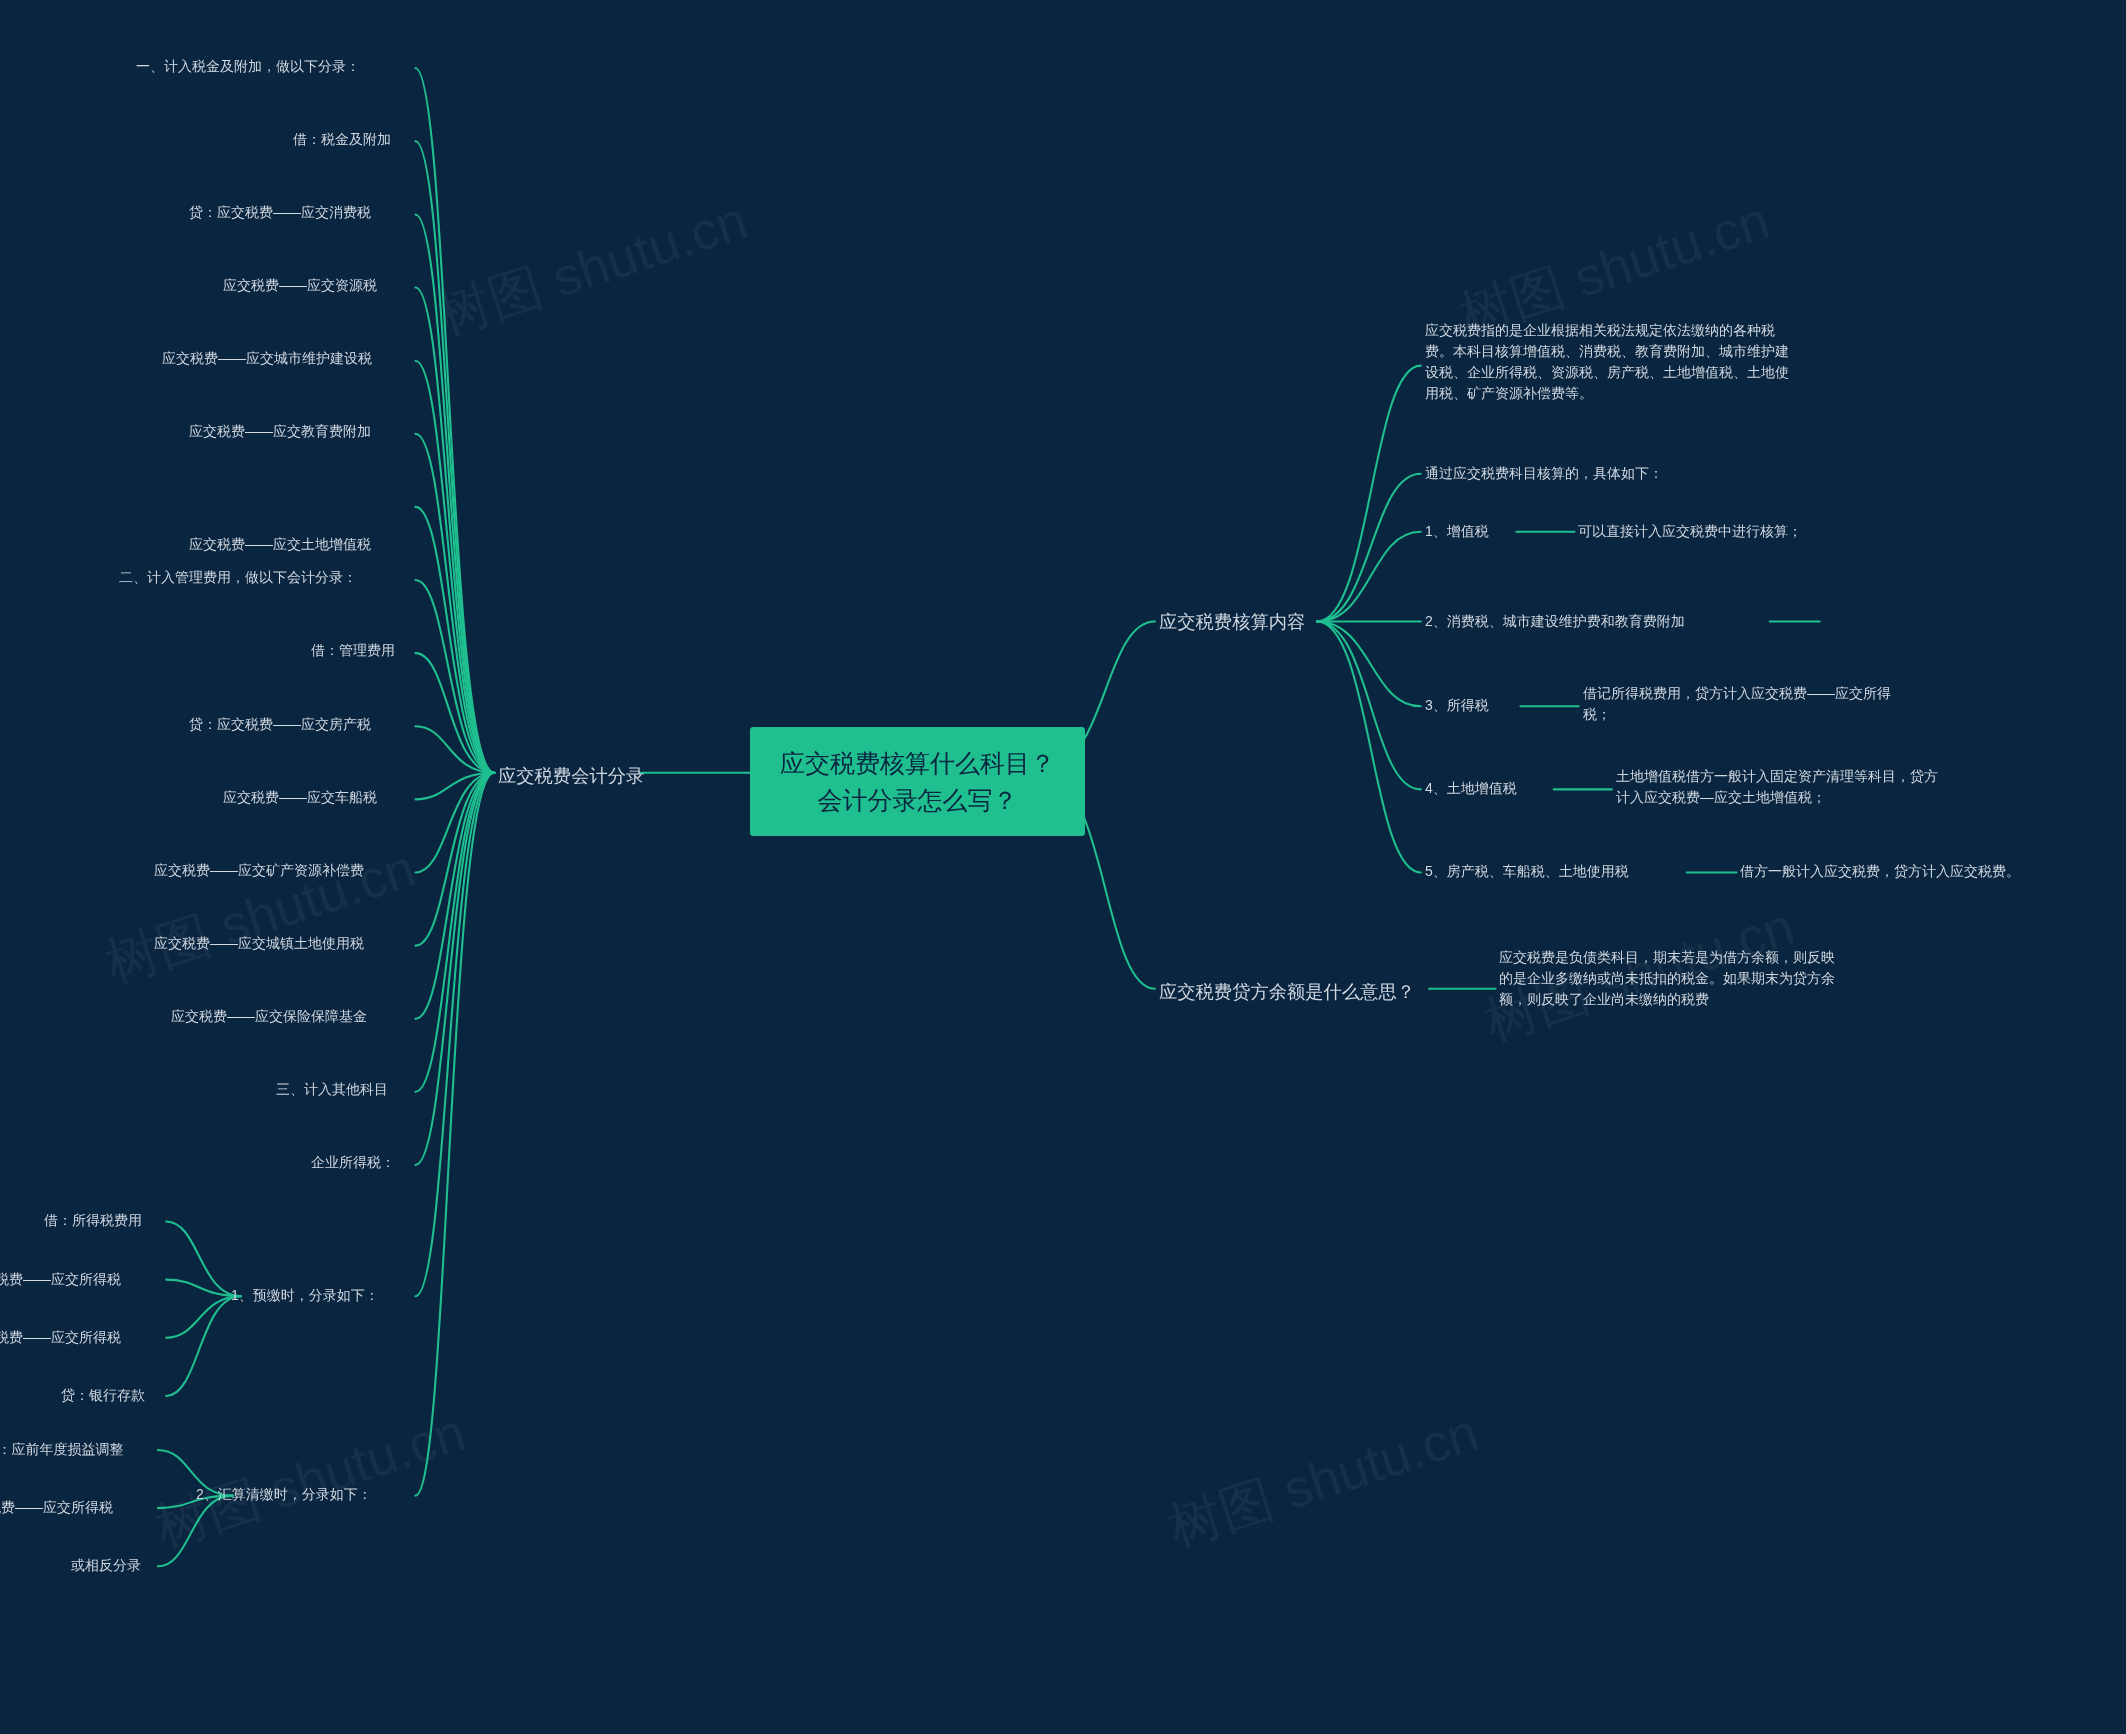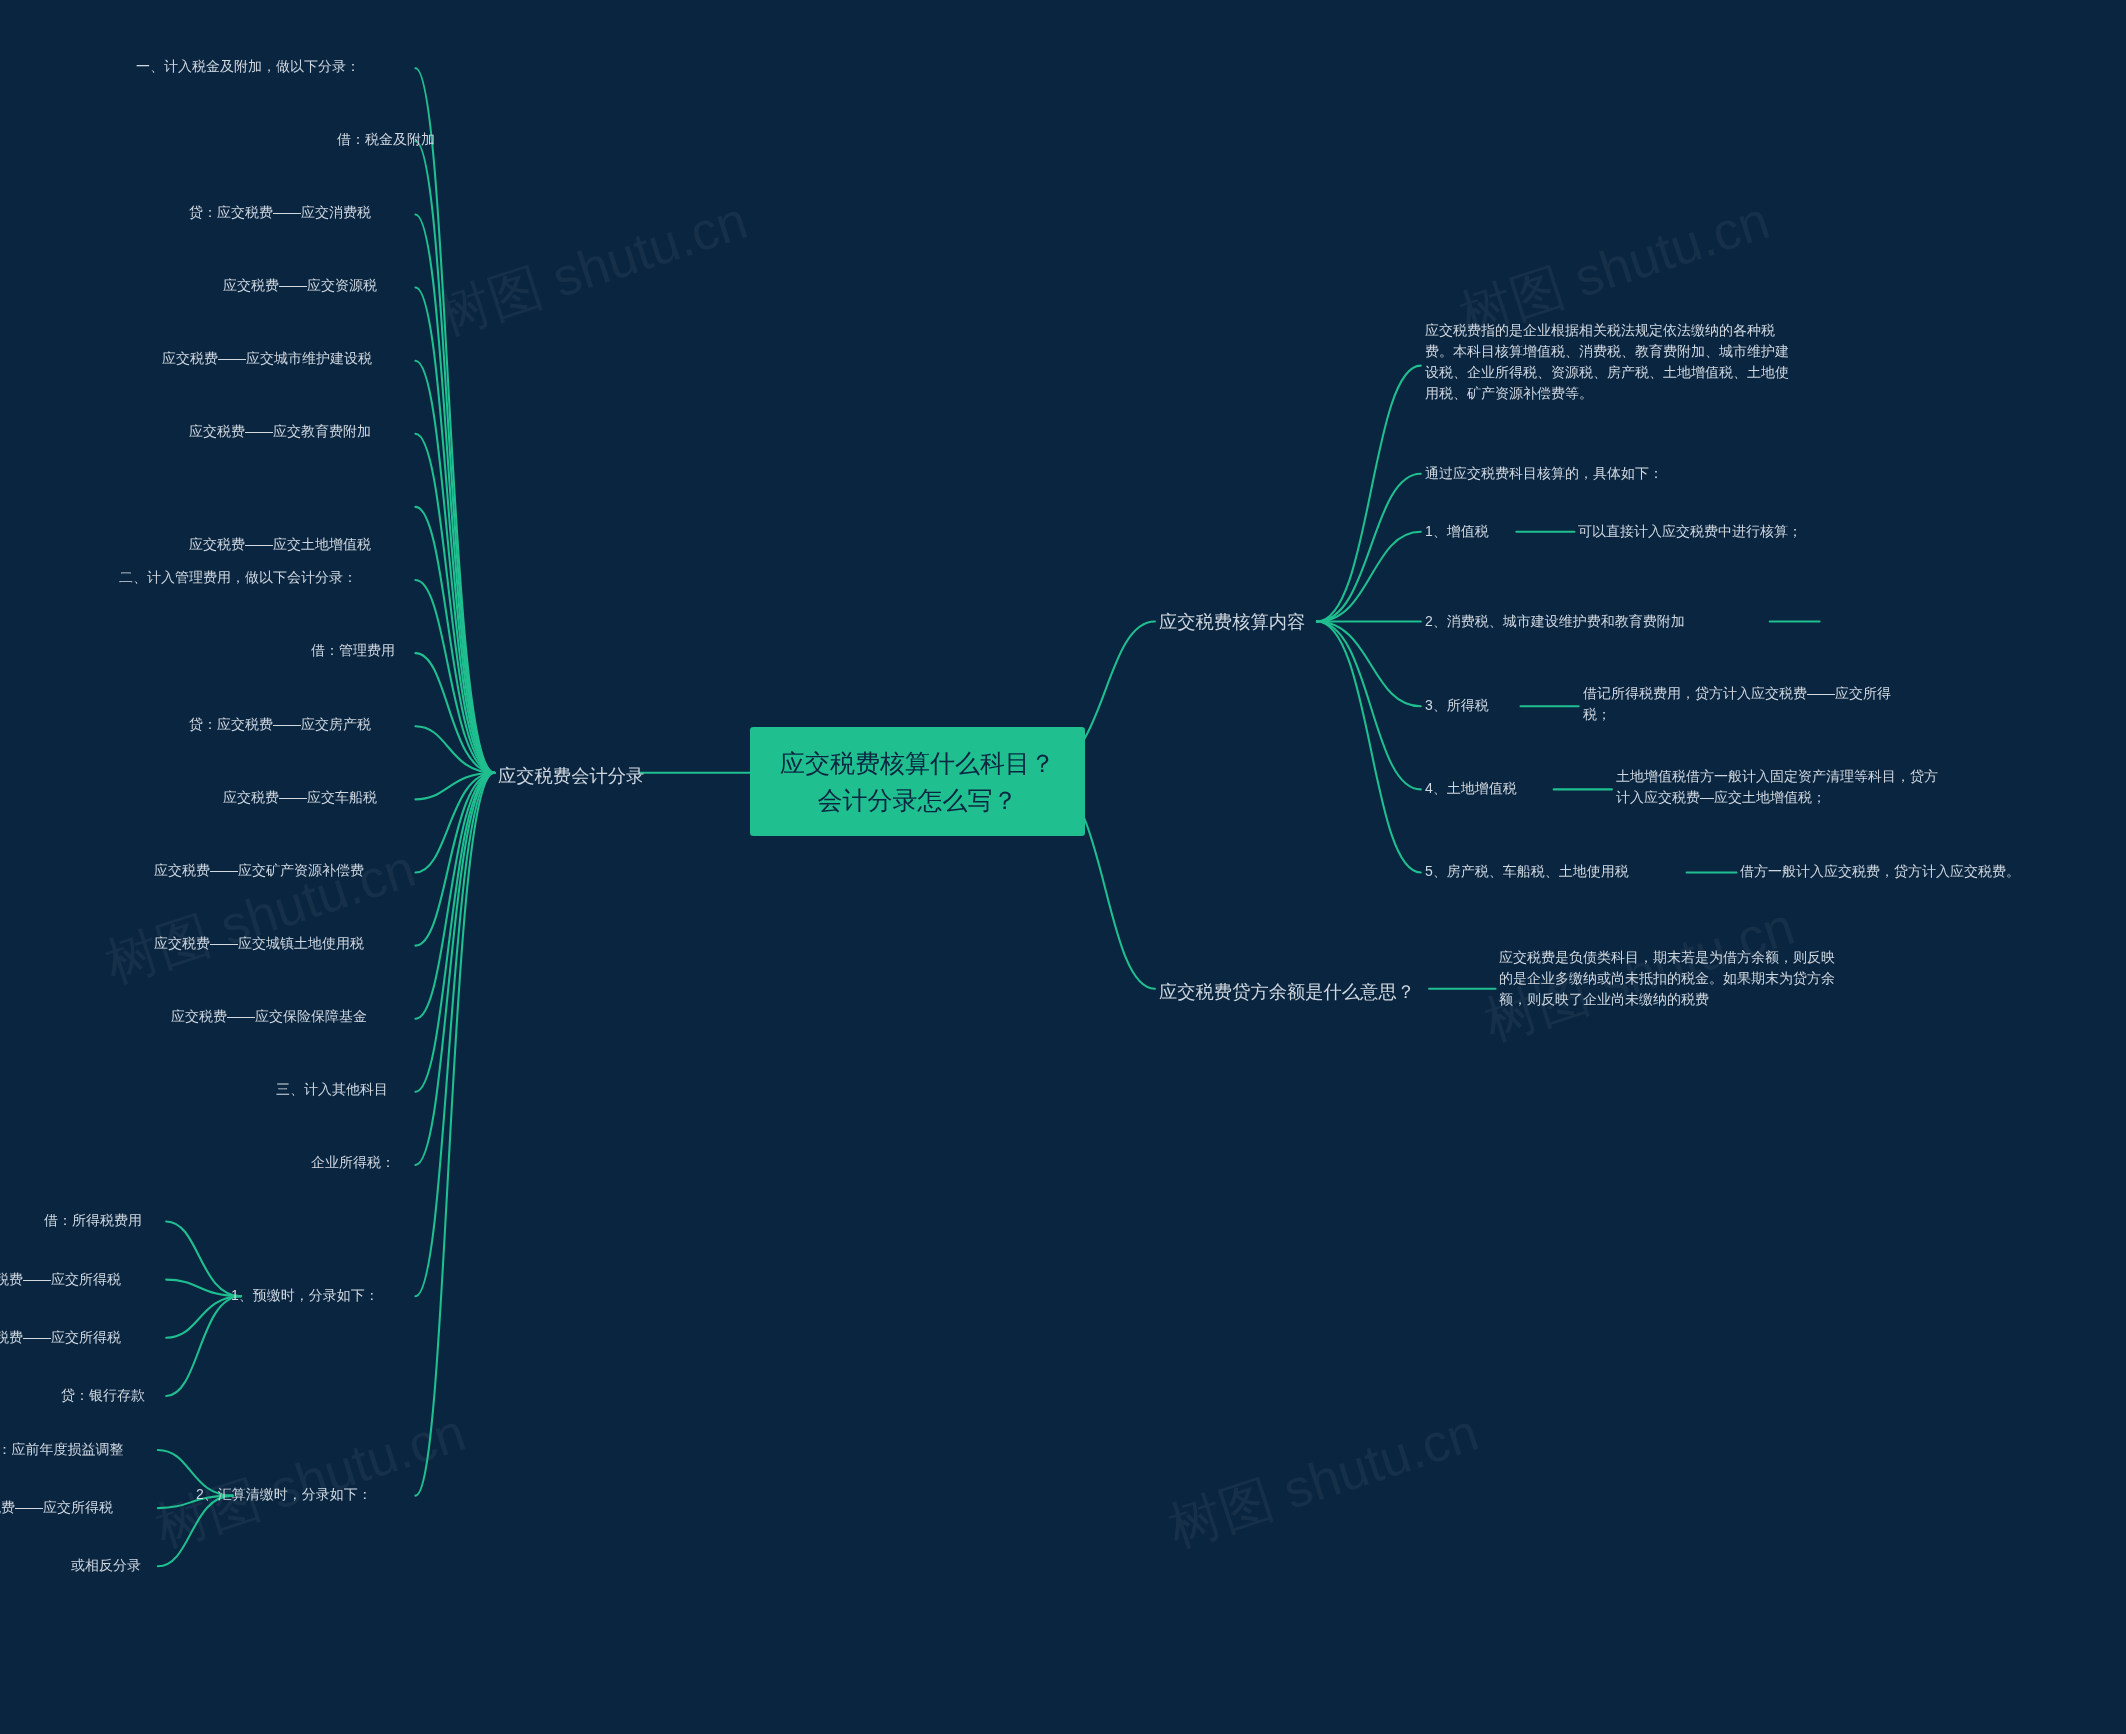--- a/index.html
+++ b/index.html
@@ -153,21 +153,21 @@
   <div class="node small" style="left:1616px; top:766px; max-width:332px;">土地增值税借方一般计入固定资产清理等科目，贷方计入应交税费—应交土地增值税；</div>
   <div class="node small" style="left:1425px; top:861px; max-width:266px;">5、房产税、车船税、土地使用税</div>
   <div class="node small" style="left:1740px; top:861px; max-width:357px;">借方一般计入应交税费，贷方计入应交税费。</div>
 
   <div class="node" style="left:1159px; top:978px; max-width:282px;">应交税费贷方余额是什么意思？</div>
   <div class="node small" style="left:1499px; top:947px; max-width:349px;">应交税费是负债类科目，期末若是为借方余额，则反映的是企业多缴纳或尚未抵扣的税金。如果期末为贷方余额，则反映了企业尚未缴纳的税费</div>
 
   <div class="node" style="left:498px; top:762px; text-align:right;">应交税费会计分录</div>
 
   <div class="node small litem" style="top: 56px; left: 136px; white-space: nowrap; max-width: none;">一、计入税金及附加，做以下分录：</div>
-  <div class="node small litem" style="top: 129px; left: 293px; white-space: nowrap; max-width: none; margin-left: 44px;">借：税金及附加</div>
+  <div class="node small litem" style="top: 129px; left: 293px; white-space: nowrap; max-width: none;">借：税金及附加</div>
   <div class="node small litem" style="top: 202px; left: 189px; white-space: nowrap; max-width: none;">贷：应交税费——应交消费税</div>
   <div class="node small litem" style="top: 275px; left: 223px; white-space: nowrap; max-width: none;">应交税费——应交资源税</div>
   <div class="node small litem" style="top: 348px; left: 154px; white-space: nowrap; max-width: none; margin-left: 8px;">应交税费——应交城市维护建设税</div>
   <div class="node small litem" style="top: 421px; left: 189px; white-space: nowrap; max-width: none;">应交税费——应交教育费附加</div>
   <div class="node small litem" style="top: 494px; left: 189px; white-space: nowrap; max-width: none; margin-top: 40px;">应交税费——应交土地增值税</div>
   <div class="node small litem" style="top: 567px; left: 119px; white-space: nowrap; max-width: none;">二、计入管理费用，做以下会计分录：</div>
   <div class="node small litem" style="top: 640px; left: 311px; white-space: nowrap; max-width: none;">借：管理费用</div>
   <div class="node small litem" style="top: 714px; left: 189px; white-space: nowrap; max-width: none;">贷：应交税费——应交房产税</div>
   <div class="node small litem" style="top: 787px; left: 223px; white-space: nowrap; max-width: none;">应交税费——应交车船税</div>
   <div class="node small litem" style="top: 860px; left: 154px; white-space: nowrap; max-width: none;">应交税费——应交矿产资源补偿费</div>

